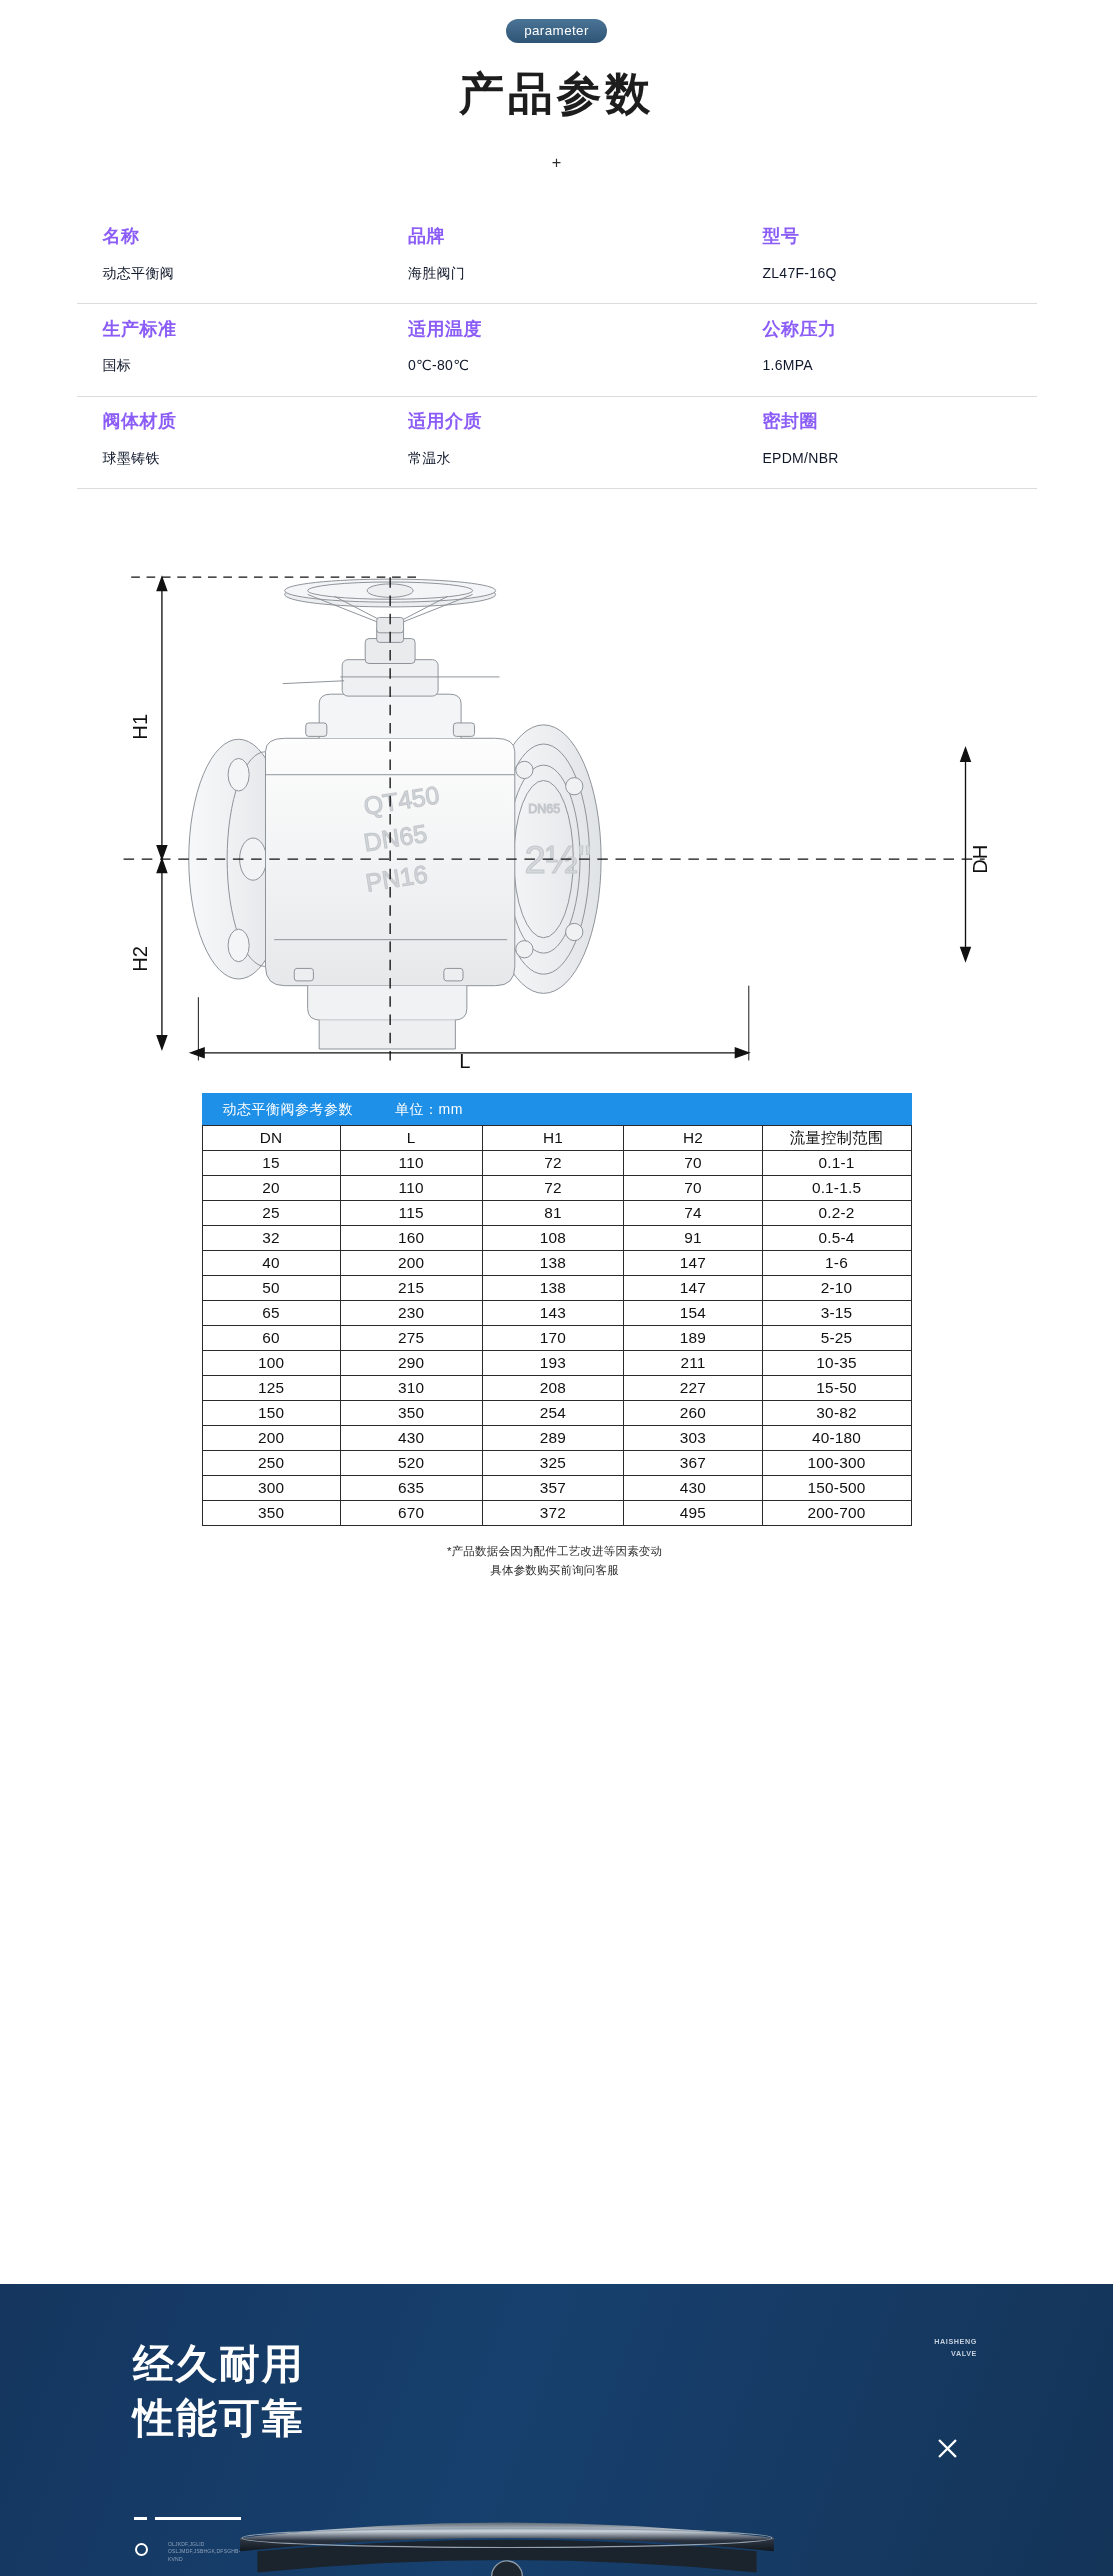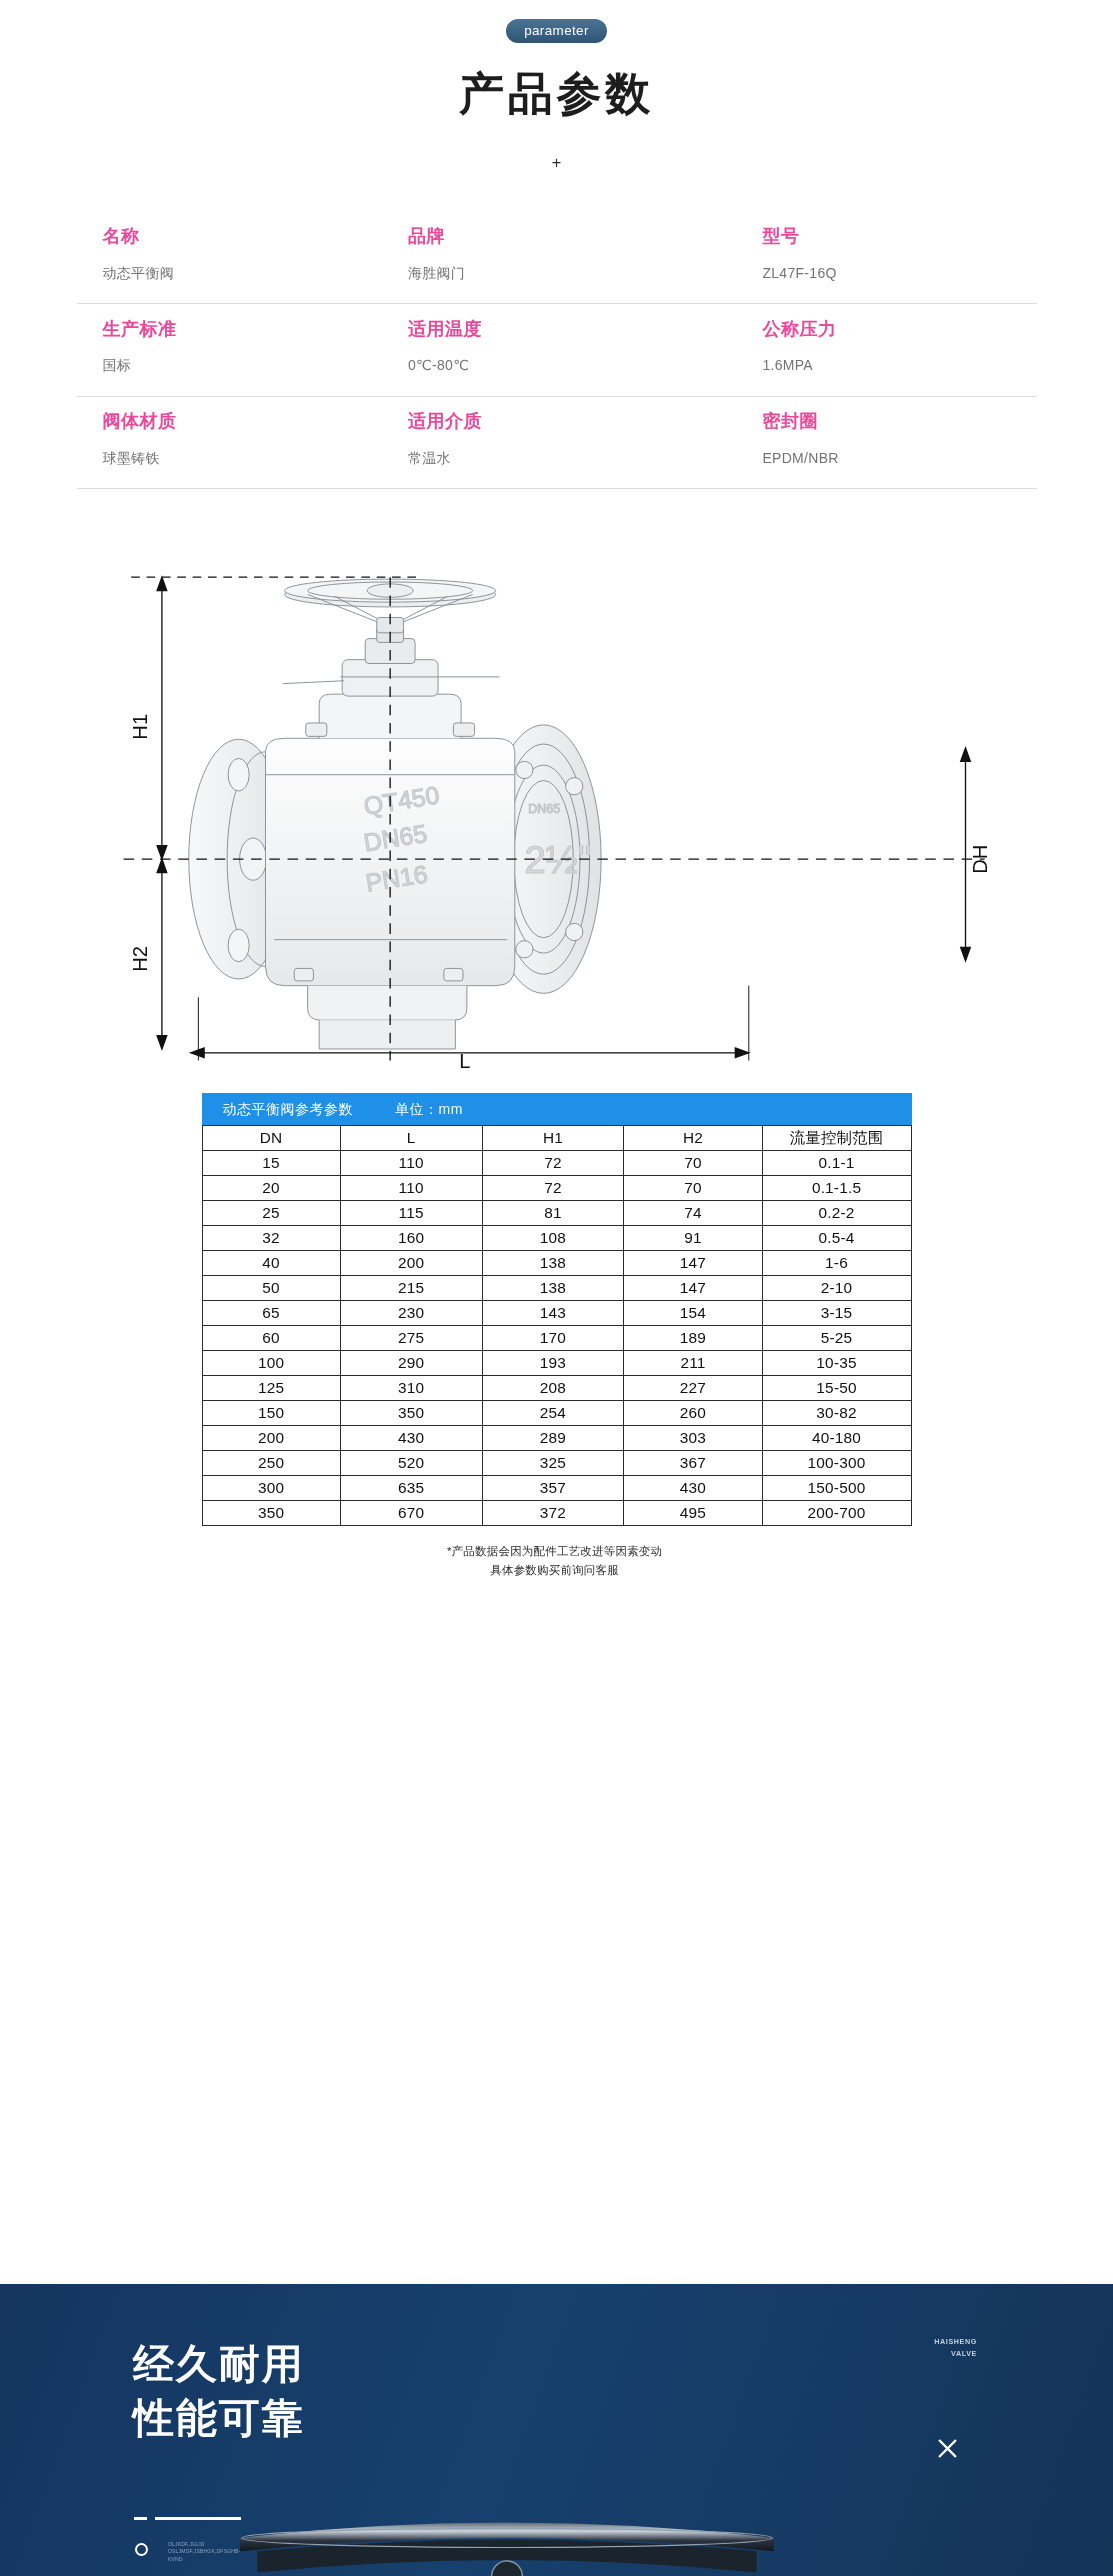--- a/index.html
+++ b/index.html
@@ -46,28 +46,28 @@
     border-bottom: 1px solid #dcdcdc;
   }
   .spec-row:first-child { border-top: none; }
   .spec-cell { flex: 0 0 33.33%; padding-left: 26px; }
   .spec-cell:nth-child(1) { padding-left: 26px; }
   .spec-cell:nth-child(2) { padding-left: 11.5px; }
   .spec-cell:nth-child(3) { padding-left: 46px; }
   .spec-label {
     font-size: 18px;
     font-weight: bold;
-    color: #ec4899;
+    color: #8b5cf6;
     letter-spacing: 0.5px;
     line-height: 1.3;
   }
   .spec-value {
     margin-top: 15.4px;
     font-size: 14px;
-    color: #737373;
+    color: #0f172a;
     letter-spacing: 0.3px;
     line-height: 1.3;
   }
 
   
   .drawing-wrap {
     width: 960px;
     margin: 46px auto 0;
     height: 537px;
     position: relative;

